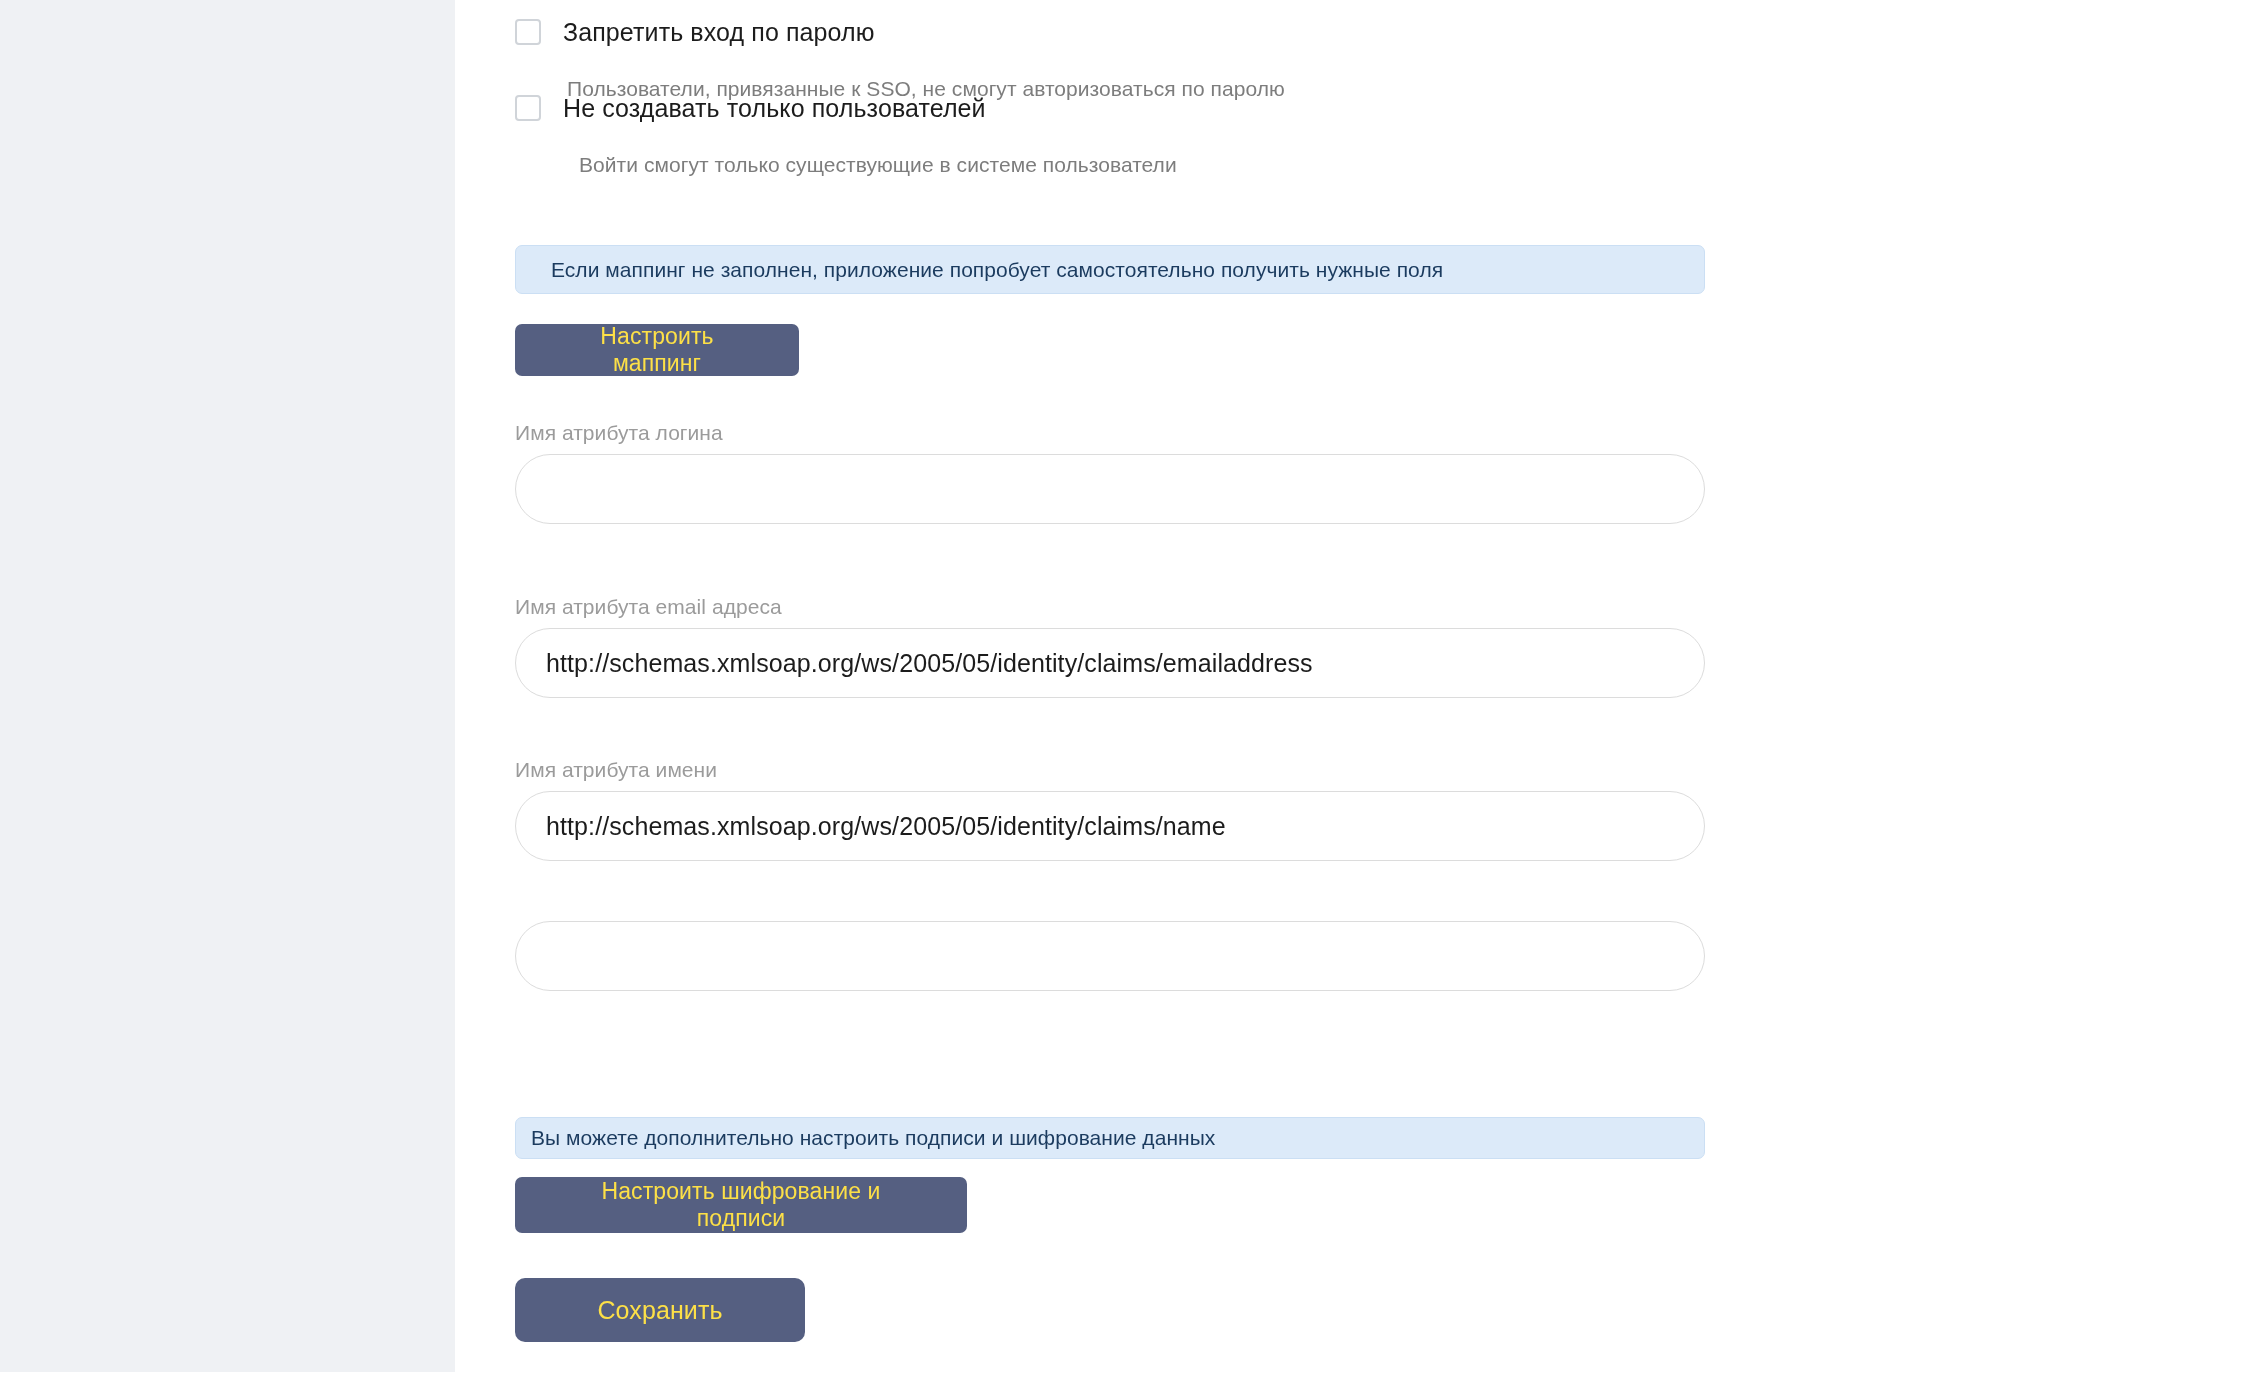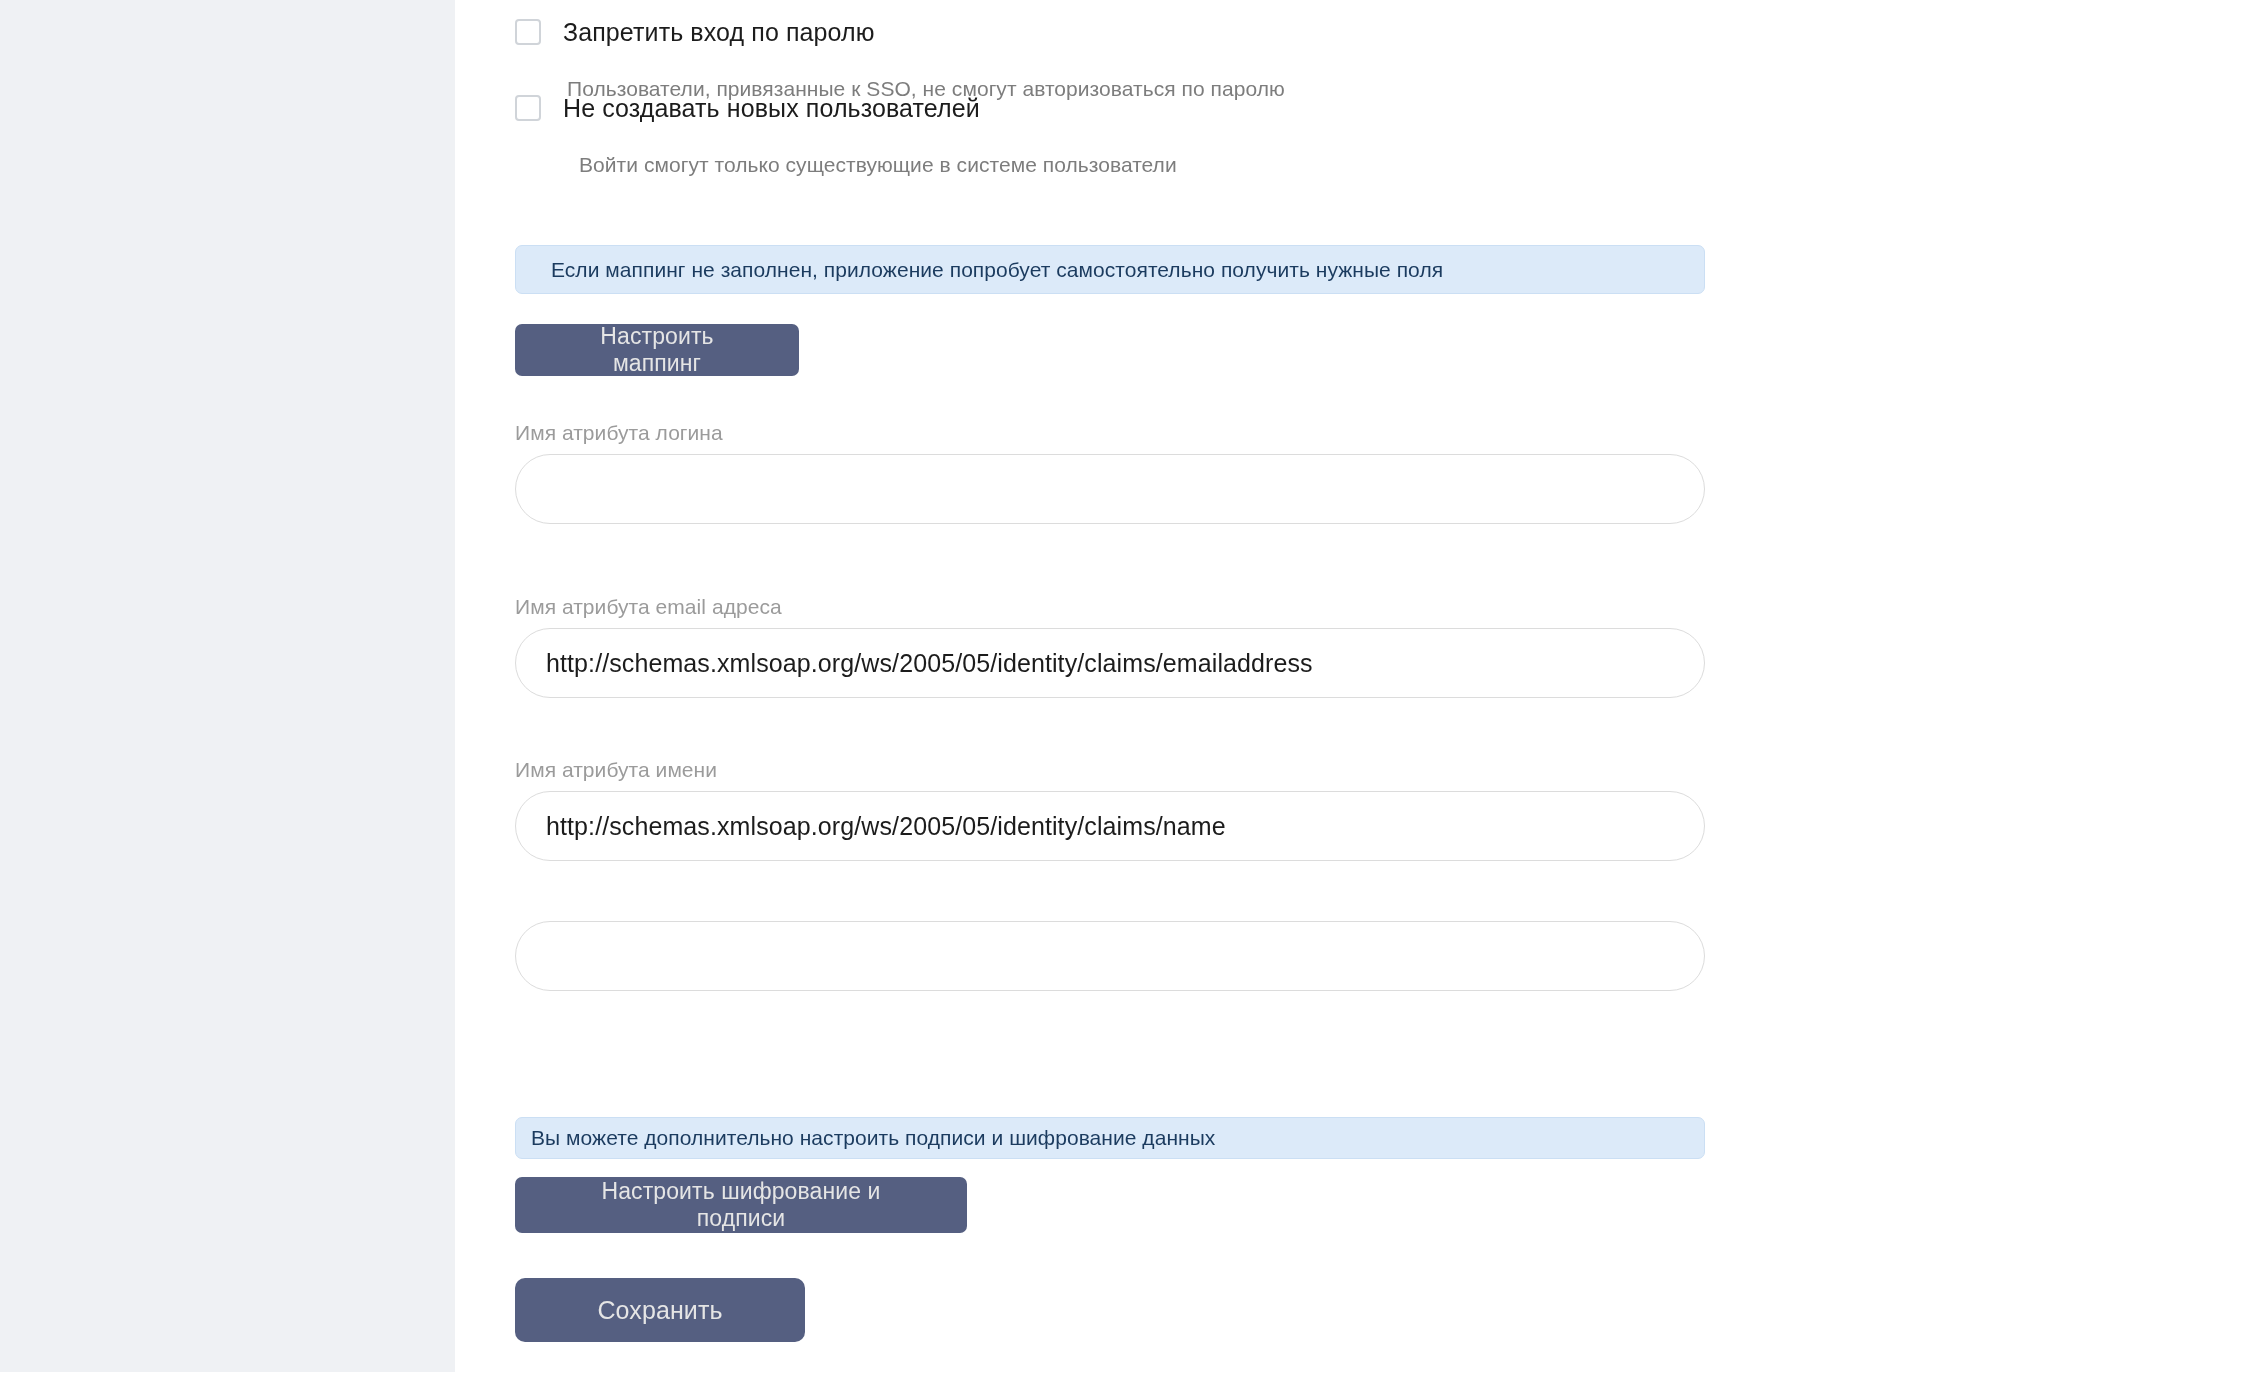--- a/index.html
+++ b/index.html
@@ -101,21 +101,21 @@
     top: 1117px;
     width: 1190px;
     height: 42px;
   }
 
   
   .btn {
     position: absolute;
     box-sizing: border-box;
     background: #555f81;
-    color: #e5e5e5;
+    color: #fde047;
     border: none;
     border-radius: 7px;
     font-family: "Liberation Sans", sans-serif;
     font-size: 23px;
     letter-spacing: .1px;
     display: flex;
     align-items: center;
     justify-content: center;
     cursor: pointer;
     padding: 0 40px;
@@ -184,21 +184,21 @@
   <div class="content">
 
     <div class="check-row cb1">
       <span class="checkbox"></span>
       <span class="check-label">Запретить вход по паролю</span>
     </div>
     <div class="help-text hint1">Пользователи, привязанные к SSO, не смогут авторизоваться по паролю</div>
 
     <div class="check-row cb2">
       <span class="checkbox"></span>
-      <span class="check-label">Не создавать новых пользователей</span>
+      <span class="check-label">Не создавать только пользователей</span>
     </div>
     <div class="help-text hint2">Войти смогут только существующие в системе пользователи</div>
 
     <div class="banner banner-mapping">Если маппинг не заполнен, приложение попробует самостоятельно получить нужные поля</div>
 
     <button class="btn btn-mapping">Настроить маппинг</button>
 
     <div class="field field-login">
       <label class="field-label">Имя атрибута логина</label>
       <input class="field-input" type="text" value="" style="">

